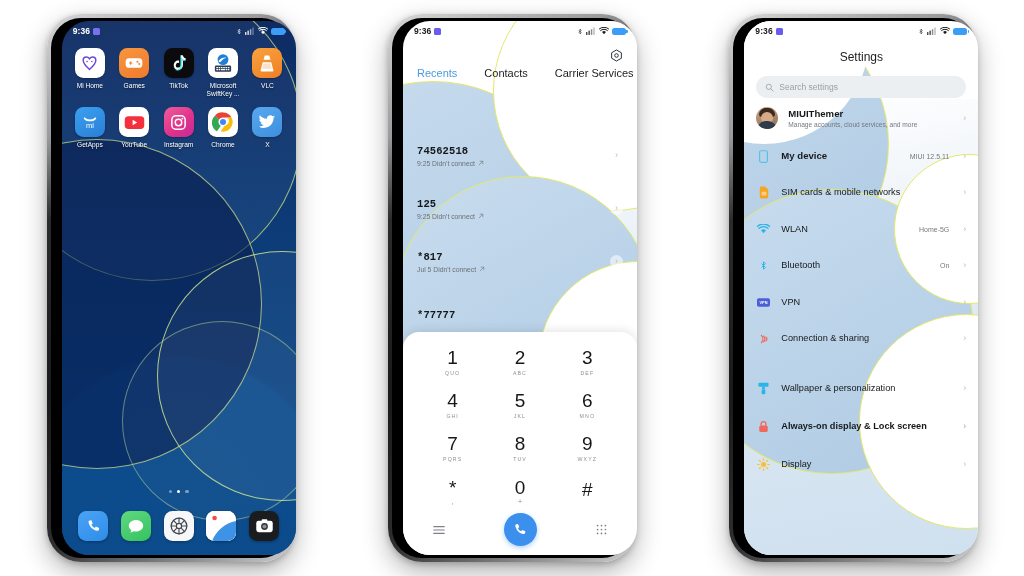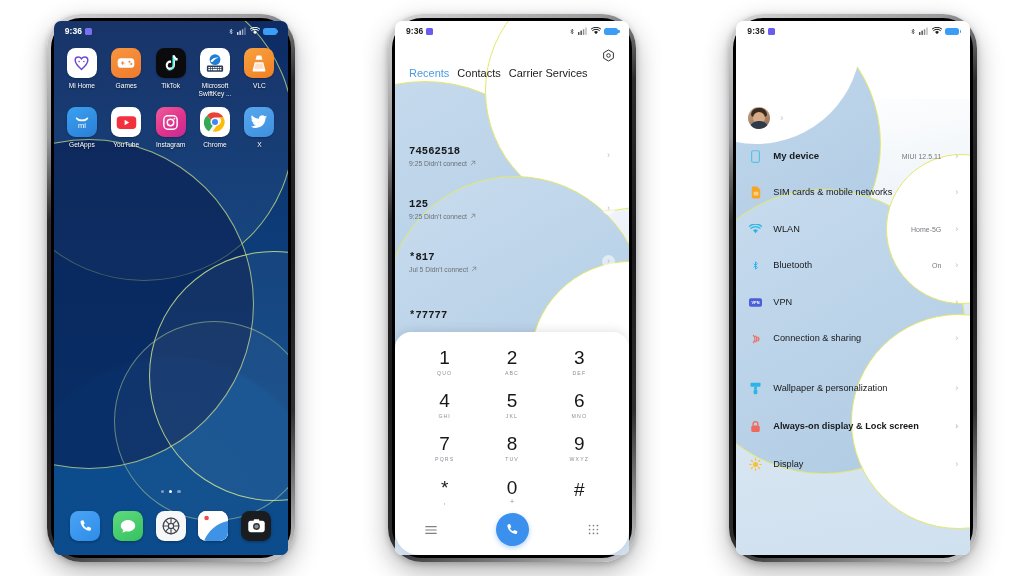--- a/index.html
+++ b/index.html
@@ -24,22 +24,23 @@
   .phone-inner {
     position:relative;
     width:100%; height:100%;
     border-radius:30px;
     background:#000;
     padding:3px;
   }
   .screen {
     position:relative;
     width:100%; height:100%;
-    border-radius:7px;
+    border-radius:27px;
     overflow:hidden;
+    margin-left:8px;
   }
 
   
   .statusbar {
     position:absolute; top:0; left:0; right:0; height:20px;
     display:flex; align-items:center; justify-content:space-between;
     padding:0 11px; z-index:40;
     font-size:8px; letter-spacing:.1px;
   }
   .sb-left { display:flex; align-items:center; gap:3px; }
@@ -98,21 +99,21 @@
   .light-wall {
     position:absolute; inset:0;
     background:linear-gradient(170deg,#ffffff 0%, #f2f6fa 22%, #dce8f3 55%, #cfe0ef 100%);
   }
   .larc { position:absolute; border-radius:50%; border:1px solid #e3e86a; }
   .larc.sky { background:linear-gradient(150deg, #c9dcee 0%, #b9d2e8 60%, #aec9e2 100%); }
   .larc.wht { background:#ffffff; }
 
   .dl-top { position:absolute; top:20px; left:0; right:0; z-index:20; }
   .dl-gear { position:absolute; right:14px; top:8px; }
-  .dl-tabs { display:flex; gap:8px; padding:26px 14px 0 14px; align-items:center; }
+  .dl-tabs { display:flex; gap:27px; padding:26px 14px 0 14px; align-items:center; }
   .dl-tab { font-size:11px; color:#1c1c1e; white-space:nowrap; }
   .dl-tab.active { color:#4a9ae0; }
   .dl-search {
     margin:10px 12px 0 12px; height:21px; border-radius:11px;
     background:#eceff2; display:flex; align-items:center; gap:5px; padding:0 9px;
   }
   .dl-search span { font-size:8.5px; color:#9aa0a6; }
 
   .call-list { position:absolute; top:108px; left:0; right:0; bottom:0; z-index:15; padding:0 14px; }
   .call-row { height:53px; display:flex; align-items:center; justify-content:space-between; }
@@ -575,29 +576,43 @@
               </svg>
             <svg width="10" height="8" viewBox="0 0 16 12">
                 <path d="M8 11.2 4.9 7.6a4.6 4.6 0 0 1 6.2 0z" fill="#1a1a1a"></path>
                 <path d="M2.5 5.2a8.2 8.2 0 0 1 11 0" fill="none" stroke="#1a1a1a" stroke-width="1.6" stroke-linecap="round"></path>
                 <path d="M0.6 2.6a11.4 11.4 0 0 1 14.8 0" fill="none" stroke="#1a1a1a" stroke-width="1.6" stroke-linecap="round"></path>
               </svg>
             <span class="batt"></span>
           </div>
         </div>
 
+        <div class="set-head">
+          <div class="set-title">Settings</div>
+          <div class="set-search">
+            <svg width="9" height="9" viewBox="0 0 16 16">
+                <circle cx="6.8" cy="6.8" r="4.6" fill="none" stroke="#9aa0a6" stroke-width="1.5"></circle>
+                <path d="M10.4 10.4 14.4 14.4" stroke="#9aa0a6" stroke-width="1.5" stroke-linecap="round"></path>
+              </svg>
+            <span>Search settings</span>
+          </div>
+        </div>
 
         <div class="set-list">
 
           <div class="set-row profile">
             <div class="avatar">
               <span class="hair"></span>
               <span class="face"></span>
               <span class="body"></span>
             </div>
+            <div class="set-text">
+              <div class="set-label strong">MIUIThemer</div>
+              <div class="set-sub">Manage accounts, cloud services, and more</div>
+            </div>
             <span class="chev">›</span>
           </div>
 
           <div class="set-row">
             <span class="set-ico">
               <svg width="9" height="13" viewBox="0 0 12 17">
                   <rect x="0.8" y="0.8" width="10.4" height="15.4" rx="2" fill="none" stroke="#56c2e8" stroke-width="1.6"></rect>
                 </svg>
             </span>
             <div class="set-text">

